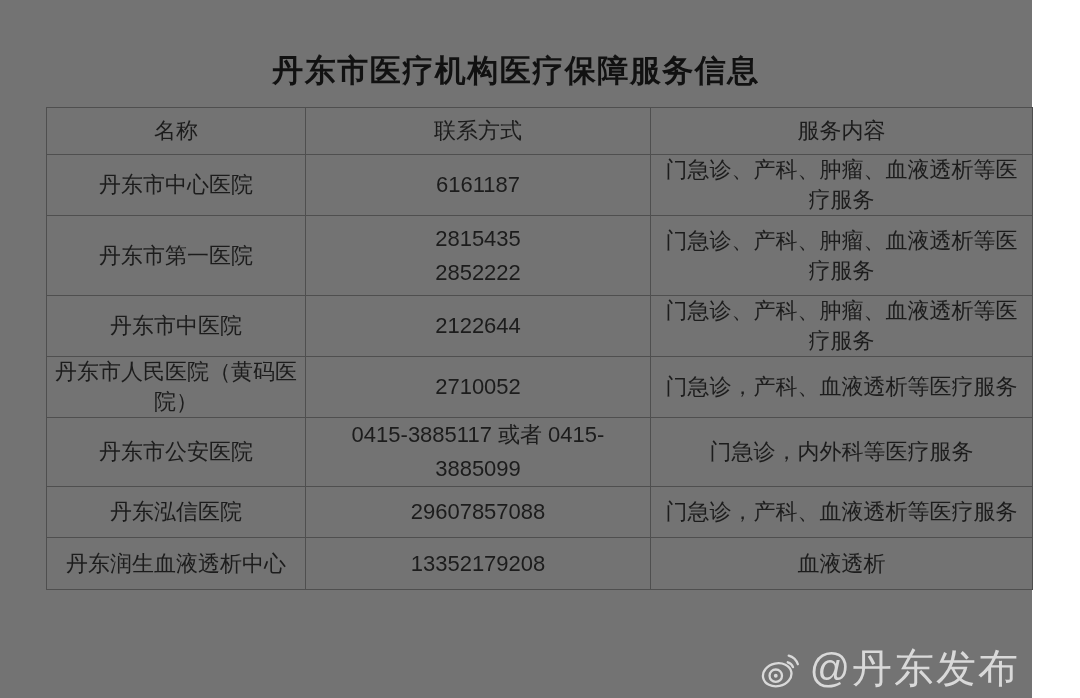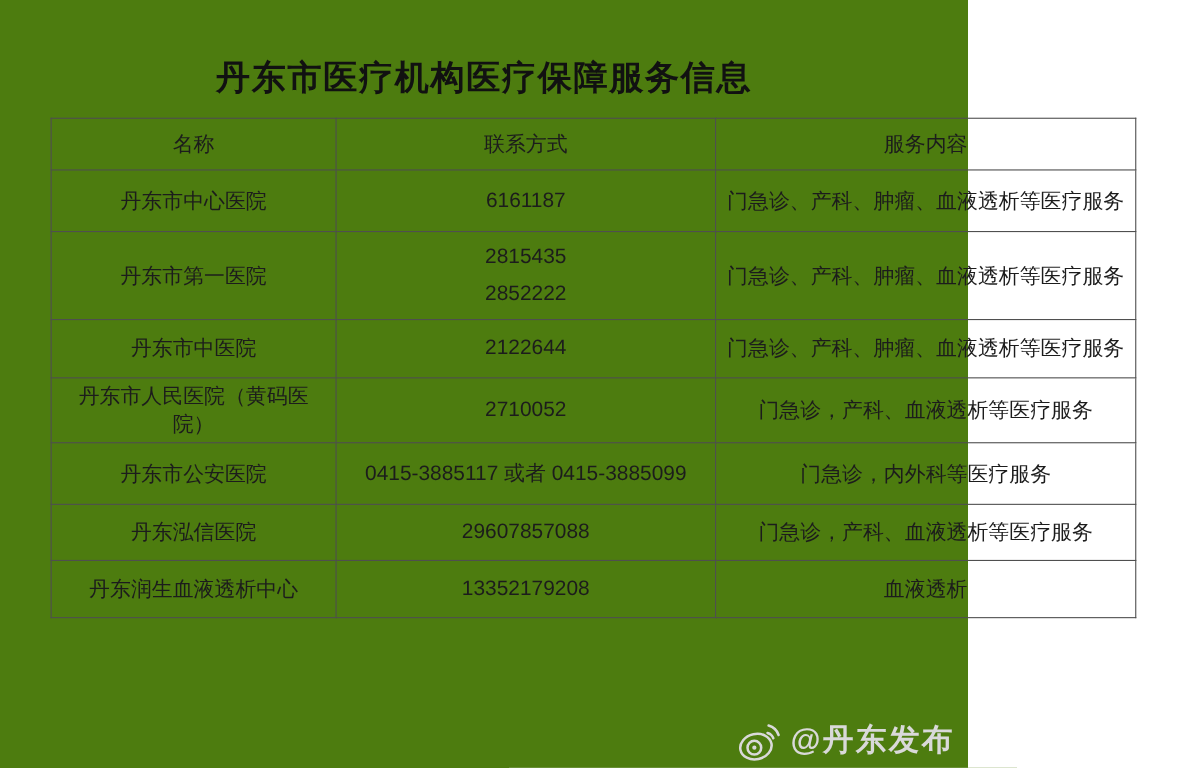--- a/index.html
+++ b/index.html
@@ -5,22 +5,22 @@
   html, body { margin: 0; padding: 0; }
   body {
     width: 1080px; height: 698px;
     background: #ffffff;
     font-family: "Liberation Sans", "DejaVu Sans", sans-serif;
     color: #1c1c1c;
     overflow: hidden;
   }
   .page {
     position: relative;
-    width: 880px; height: 698px;
-    background: #4d7c0f;
+    width: 1032px; height: 698px;
+    background: #737373;
   }
   .title {
     position: absolute;
     top: 50px; left: 0;
     width: 100%;
     text-align: center;
     font-size: 31px;
     font-weight: 700;
     letter-spacing: 1.5px;
     color: #111111;
@@ -32,21 +32,21 @@
     border-collapse: collapse;
     table-layout: fixed;
   }
   .info-table col.c-name    { width: 259px; }
   .info-table col.c-contact { width: 345px; }
   .info-table col.c-service { width: 382px; }
   .info-table th, .info-table td {
     border: 1px solid #4f4f4f;
     text-align: center;
     vertical-align: middle;
-    font-size: 19px;
+    font-size: 22px;
     font-weight: 400;
     padding: 0 6px;
     color: #1c1c1c;
   }
   .info-table thead tr        { height: 47px; }
   .info-table tbody tr:nth-child(1) { height: 56px; }
   .info-table tbody tr:nth-child(2) { height: 80px; }
   .info-table tbody tr:nth-child(3) { height: 53px; }
   .info-table tbody tr:nth-child(4) { height: 59px; }
   .info-table tbody tr:nth-child(5) { height: 56px; }
@@ -61,22 +61,22 @@
   .watermark {
     position: absolute;
     right: 12px; bottom: 2px;
     display: flex;
     align-items: center;
     gap: 4px;
     color: #d9d9d9;
     pointer-events: none;
   }
   .watermark .wm-text {
-    font-size: 28px;
-    font-weight: 700;
+    font-size: 40px;
+    font-weight: 400;
     letter-spacing: 2px;
   }
   .watermark svg { display: block; }
 </style>
 </head>
 <body>
 
 <div class="page">
 
   <div class="title">丹东市医疗机构医疗保障服务信息</div>

